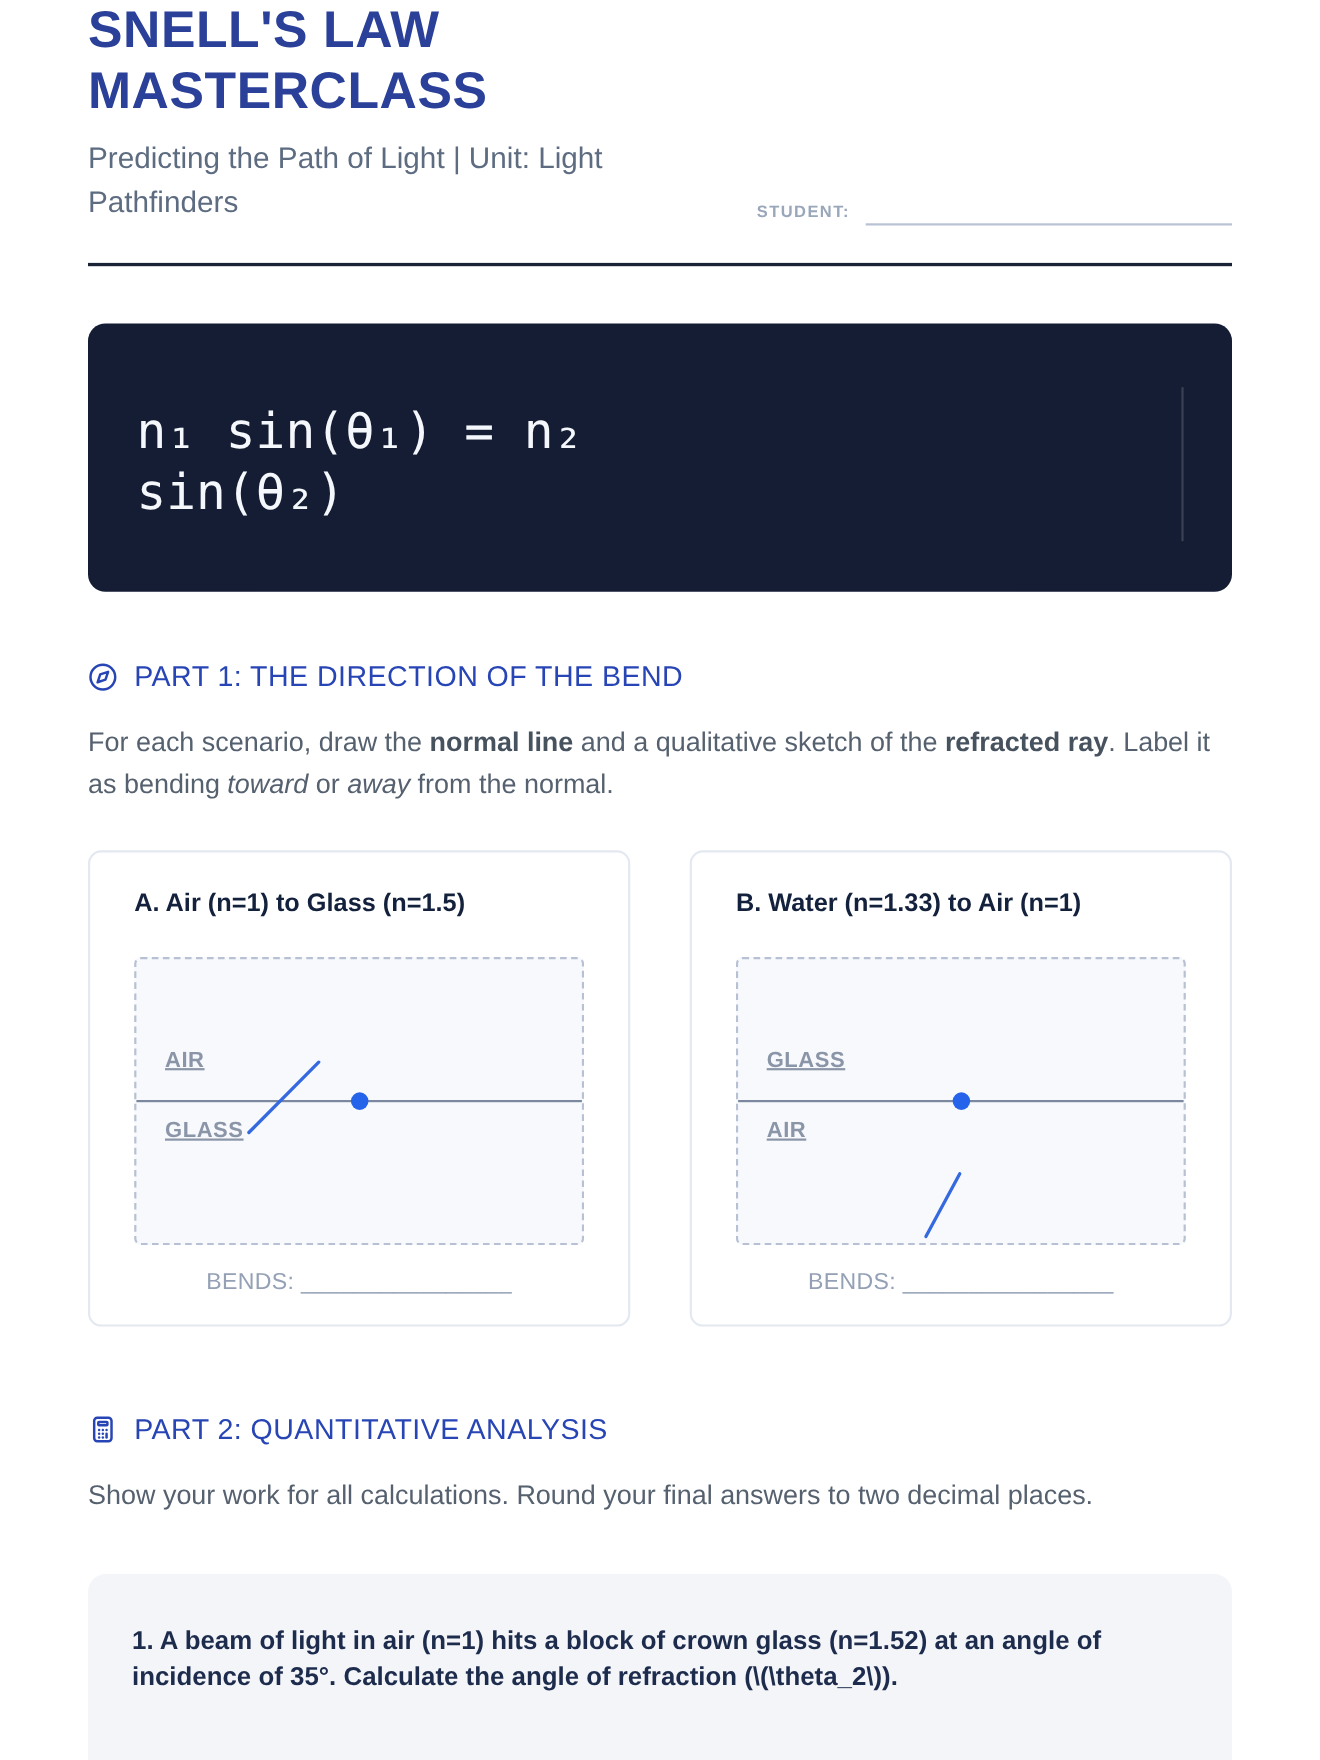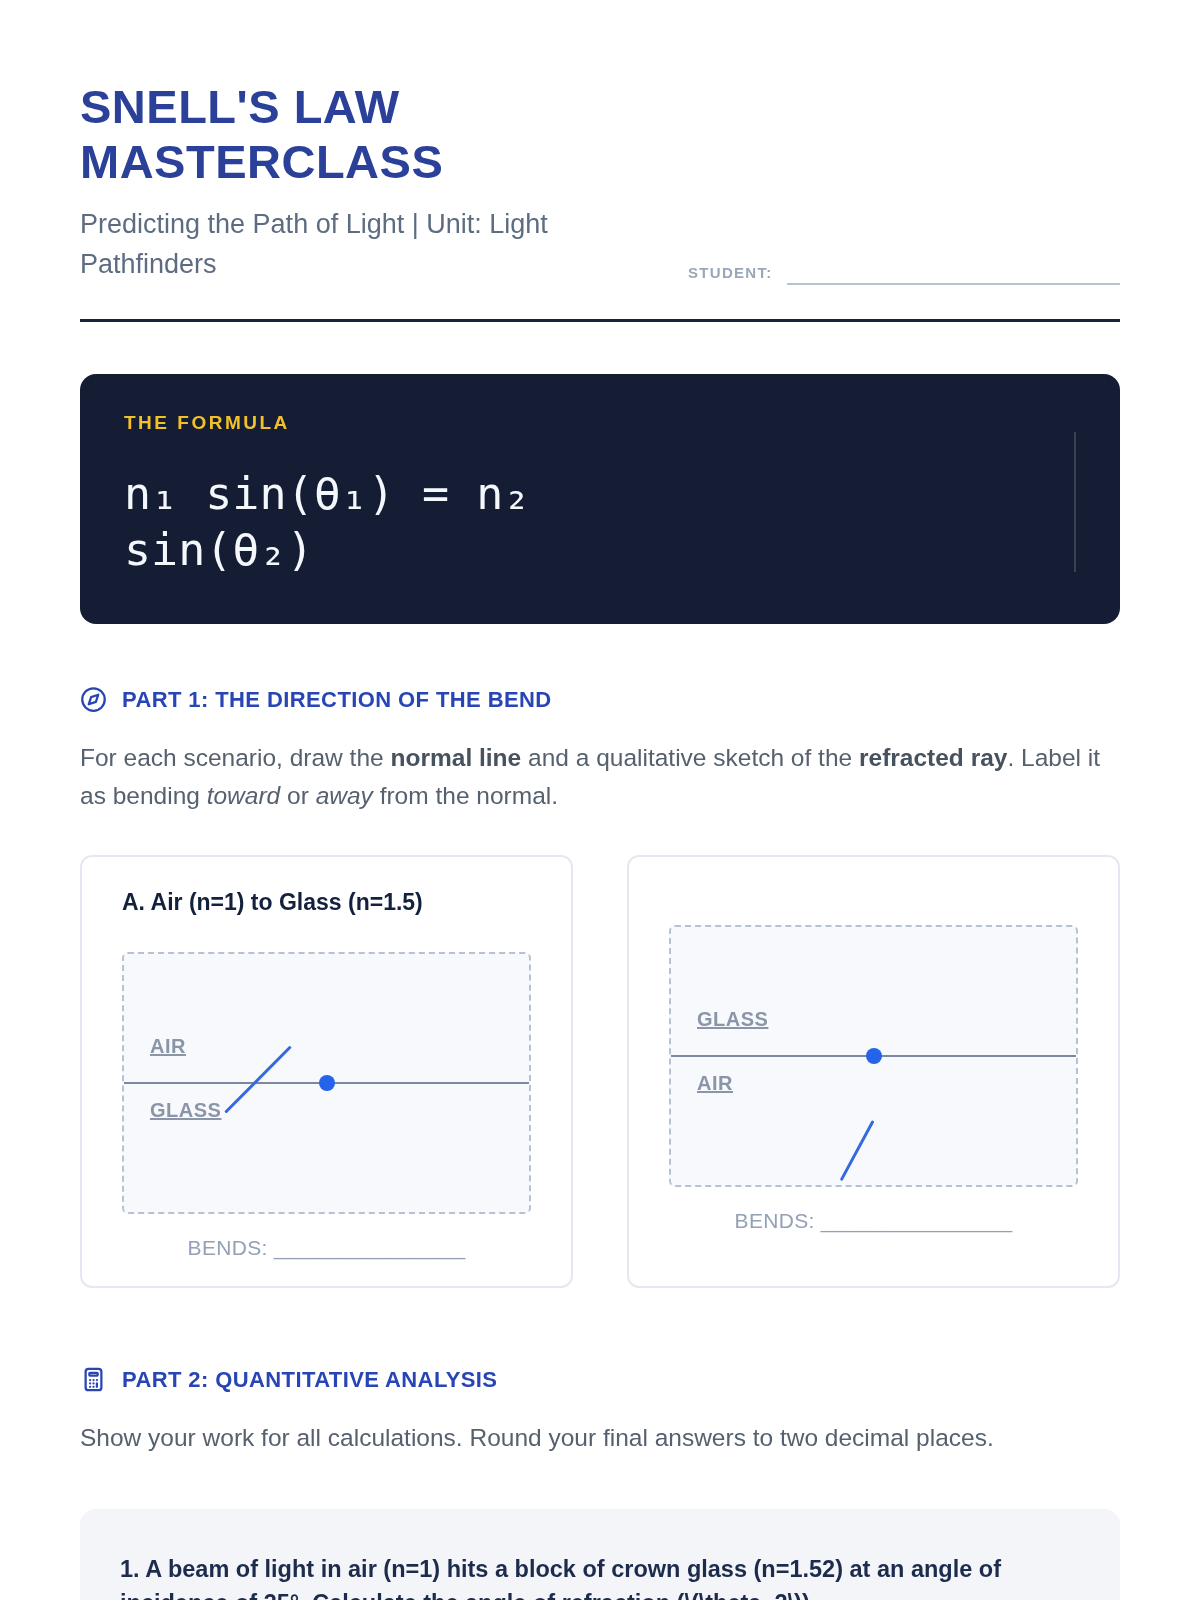--- a/index.html
+++ b/index.html
@@ -6,21 +6,21 @@
   html,body { background:#ffffff; }
   .page {
     width:1200px; height:1600px; overflow:hidden; position:relative;
     background:#ffffff;
     font-family:"Liberation Sans", sans-serif;
     color:#1d2c4d;
   }
   .content { padding:0 80px; }
 
   
-  .header { display:flex; justify-content:space-between; padding-top:80px; }
+  .header { display:flex; justify-content:space-between; }
   .page-title {
     width:480px; font-size:47px; font-weight:700; line-height:1.17;
     letter-spacing:0.5px; color:#2a4099; text-transform:uppercase;
   }
   .subtitle {
     margin-top:14px; max-width:560px; font-size:27px; line-height:1.5;
     color:#5d6c80; font-weight:400;
   }
   .student-block { display:flex; align-items:flex-end; width:432px; padding-top:4px; }
   .student-label { font-size:15px; font-weight:700; letter-spacing:1.3px; color:#9aa7ba; padding-bottom:4px;text-align:right; }
@@ -44,21 +44,21 @@
   .formula-right { width:342px; text-align:right; padding-top:16px; }
   .indices {
     margin-top:12px; font-family:"DejaVu Sans Mono", monospace;
     font-size:23px; line-height:1.5; color:#eef2f8;
   }
 
   
   .part-heading { display:flex; align-items:center; gap:15px; color:#2845b5; }
   .part1-heading { margin-top:62px; }
   .part2-heading { margin-top:78px; }
-  .part-heading h2 { font-size:22px; font-weight:700; letter-spacing:0.4px; }
+  .part-heading h2 { font-size:26px; font-weight:400; letter-spacing:0.4px; }
   .part-heading svg { flex:0 0 auto; }
 
   .instructions {
     margin-top:26px; font-size:24.5px; line-height:1.55; color:#56616f;
   }
   .instructions strong { color:#47525f; }
   .instructions .it { font-style:italic; }
 
   
   .cards-row { margin-top:40px; display:flex; gap:54px; }
@@ -116,21 +116,20 @@
       <div class="student-block">
         <span class="student-label">STUDENT:</span>
         <span class="student-line"></span>
       </div>
     </div>
 
     <div class="rule"></div>
 
     <section class="formula-card">
       <div class="formula-left">
-        <div class="eyebrow">THE FORMULA</div>
         <div class="formula">n₁ sin(θ₁) = n₂ sin(θ₂)</div>
       </div>
       <div class="vdiv"></div>
     </section>
 
     <div class="part-heading part1-heading">
       <svg width="27" height="27" viewBox="0 0 24 24" fill="none" stroke="#2845b5" stroke-width="2" stroke-linejoin="round" stroke-linecap="round">
         <circle cx="12" cy="12" r="10"></circle>
         <polygon points="16.24 7.76 14.12 14.12 7.76 16.24 9.88 9.88"></polygon>
       </svg>
@@ -152,20 +151,21 @@
           </svg>
           <div class="incidence-dot"></div>
         </div>
         <div class="bends">
           <span>BENDS:</span>
           <span>________________</span>
         </div>
       </div>
 
       <div class="scenario-card">
+        <h3>B. Water (n=1.33) to Air (n=1)</h3>
         <div class="diagram">
           <span class="medium-label top">GLASS</span>
           <span class="medium-label bottom">AIR</span>
           <div class="interface-line"></div>
           <svg class="ray" viewBox="0 0 408 262" preserveAspectRatio="none">
             <line x1="172" y1="256" x2="203" y2="198"></line>
           </svg>
           <div class="incidence-dot"></div>
         </div>
         <div class="bends">

